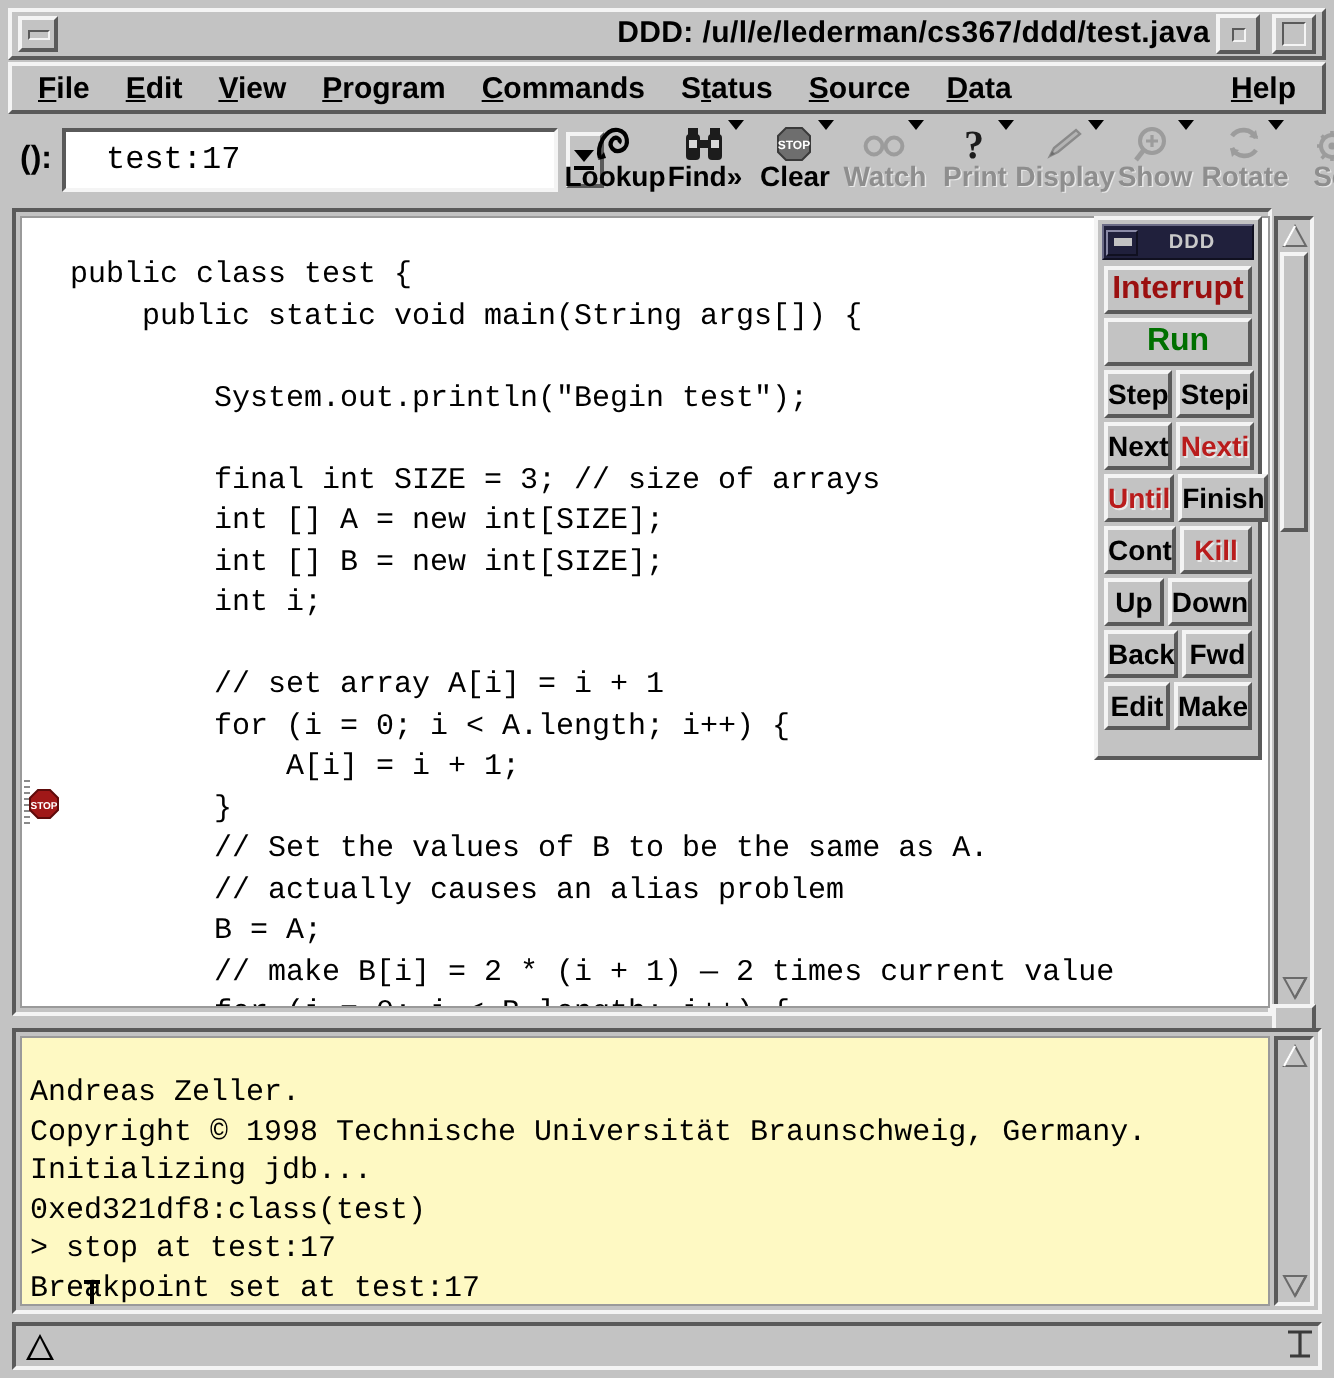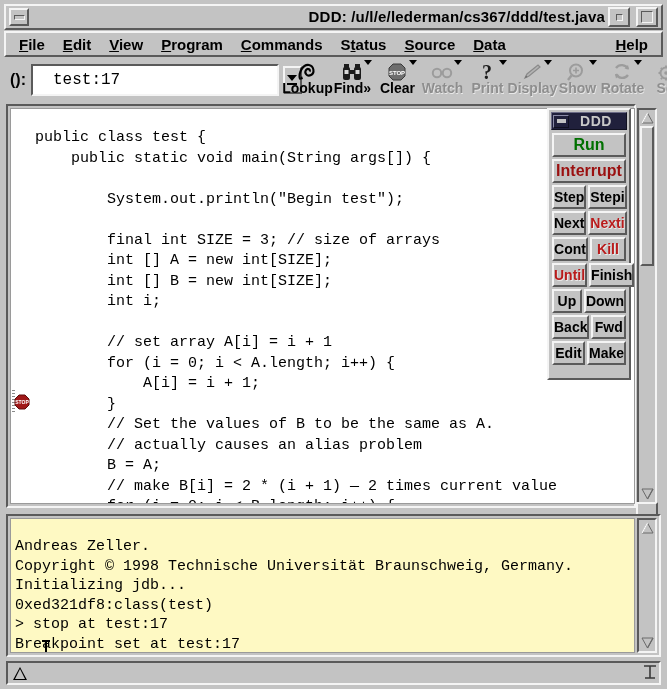--- a/index.html
+++ b/index.html
@@ -85,21 +85,21 @@
   .dddwin{position:absolute;left:545px;top:106px;width:84px;height:272px;
           background:#c3c3c3;box-sizing:border-box;
           border:2px solid;border-color:#f4f4f4 #5a5a5a #5a5a5a #f4f4f4;
           padding:2px;}
   .ddd-title{height:18px;background:#20203c;display:flex;align-items:center;
              box-sizing:border-box;border:1px solid;border-color:#6b6b86 #101020 #101020 #6b6b86;}
   .ddd-min{width:16px;height:13px;margin-left:1px;background:#20203c;box-sizing:border-box;
            border:1px solid;border-color:#8a8aa6 #101020 #101020 #8a8aa6;
            display:flex;align-items:center;justify-content:center;flex:none;}
   .ddd-min i{display:block;width:9px;height:4px;background:#c3c3c3;}
-  .ddd-name{flex:1;text-align:center;font-size:14px;font-weight:bold;color:#c9c9c9;
+  .ddd-name{flex:1;text-align:center;font-size:10px;font-weight:bold;color:#c9c9c9;
             letter-spacing:0.5px;padding-right:3px;}
   .ddd-grid{margin-top:2px;}
   .ddd-row{display:flex;gap:0px;}
   .dbtn{flex:1;height:24px;margin:1px;background:#c3c3c3;box-sizing:border-box;
         border:2px solid;border-color:#f4f4f4 #5a5a5a #5a5a5a #f4f4f4;
         display:flex;align-items:center;justify-content:center;
         font-size:14px;font-weight:bold;color:#000;cursor:default;}
   .dbtn.wide{width:100%;}
   .dbtn.run{color:#007000;font-size:16px;}
   .dbtn.interrupt{color:#9b1010;font-size:16px;}
@@ -353,40 +353,40 @@
 
   <div class="dddwin">
     <div class="ddd-title">
       <div class="ddd-min">
         <i></i>
       </div>
       <div class="ddd-name">DDD</div>
     </div>
     <div class="ddd-grid">
       <div class="ddd-row">
+        <div class="dbtn interrupt wide">Interrupt</div>
+      </div>
+      <div class="ddd-row">
         <div class="dbtn run wide">Run</div>
-      </div>
-      <div class="ddd-row">
-        <div class="dbtn interrupt wide">Interrupt</div>
       </div>
       <div class="ddd-row">
         <div class="dbtn">Step</div>
         <div class="dbtn">Stepi</div>
       </div>
       <div class="ddd-row">
         <div class="dbtn">Next</div>
         <div class="dbtn dis">Nexti</div>
       </div>
       <div class="ddd-row">
+        <div class="dbtn dis">Until</div>
+        <div class="dbtn">Finish</div>
+      </div>
+      <div class="ddd-row">
         <div class="dbtn">Cont</div>
         <div class="dbtn dis">Kill</div>
-      </div>
-      <div class="ddd-row">
-        <div class="dbtn dis">Until</div>
-        <div class="dbtn">Finish</div>
       </div>
       <div class="ddd-row">
         <div class="dbtn">Up</div>
         <div class="dbtn">Down</div>
       </div>
       <div class="ddd-row">
         <div class="dbtn">Back</div>
         <div class="dbtn">Fwd</div>
       </div>
       <div class="ddd-row">

